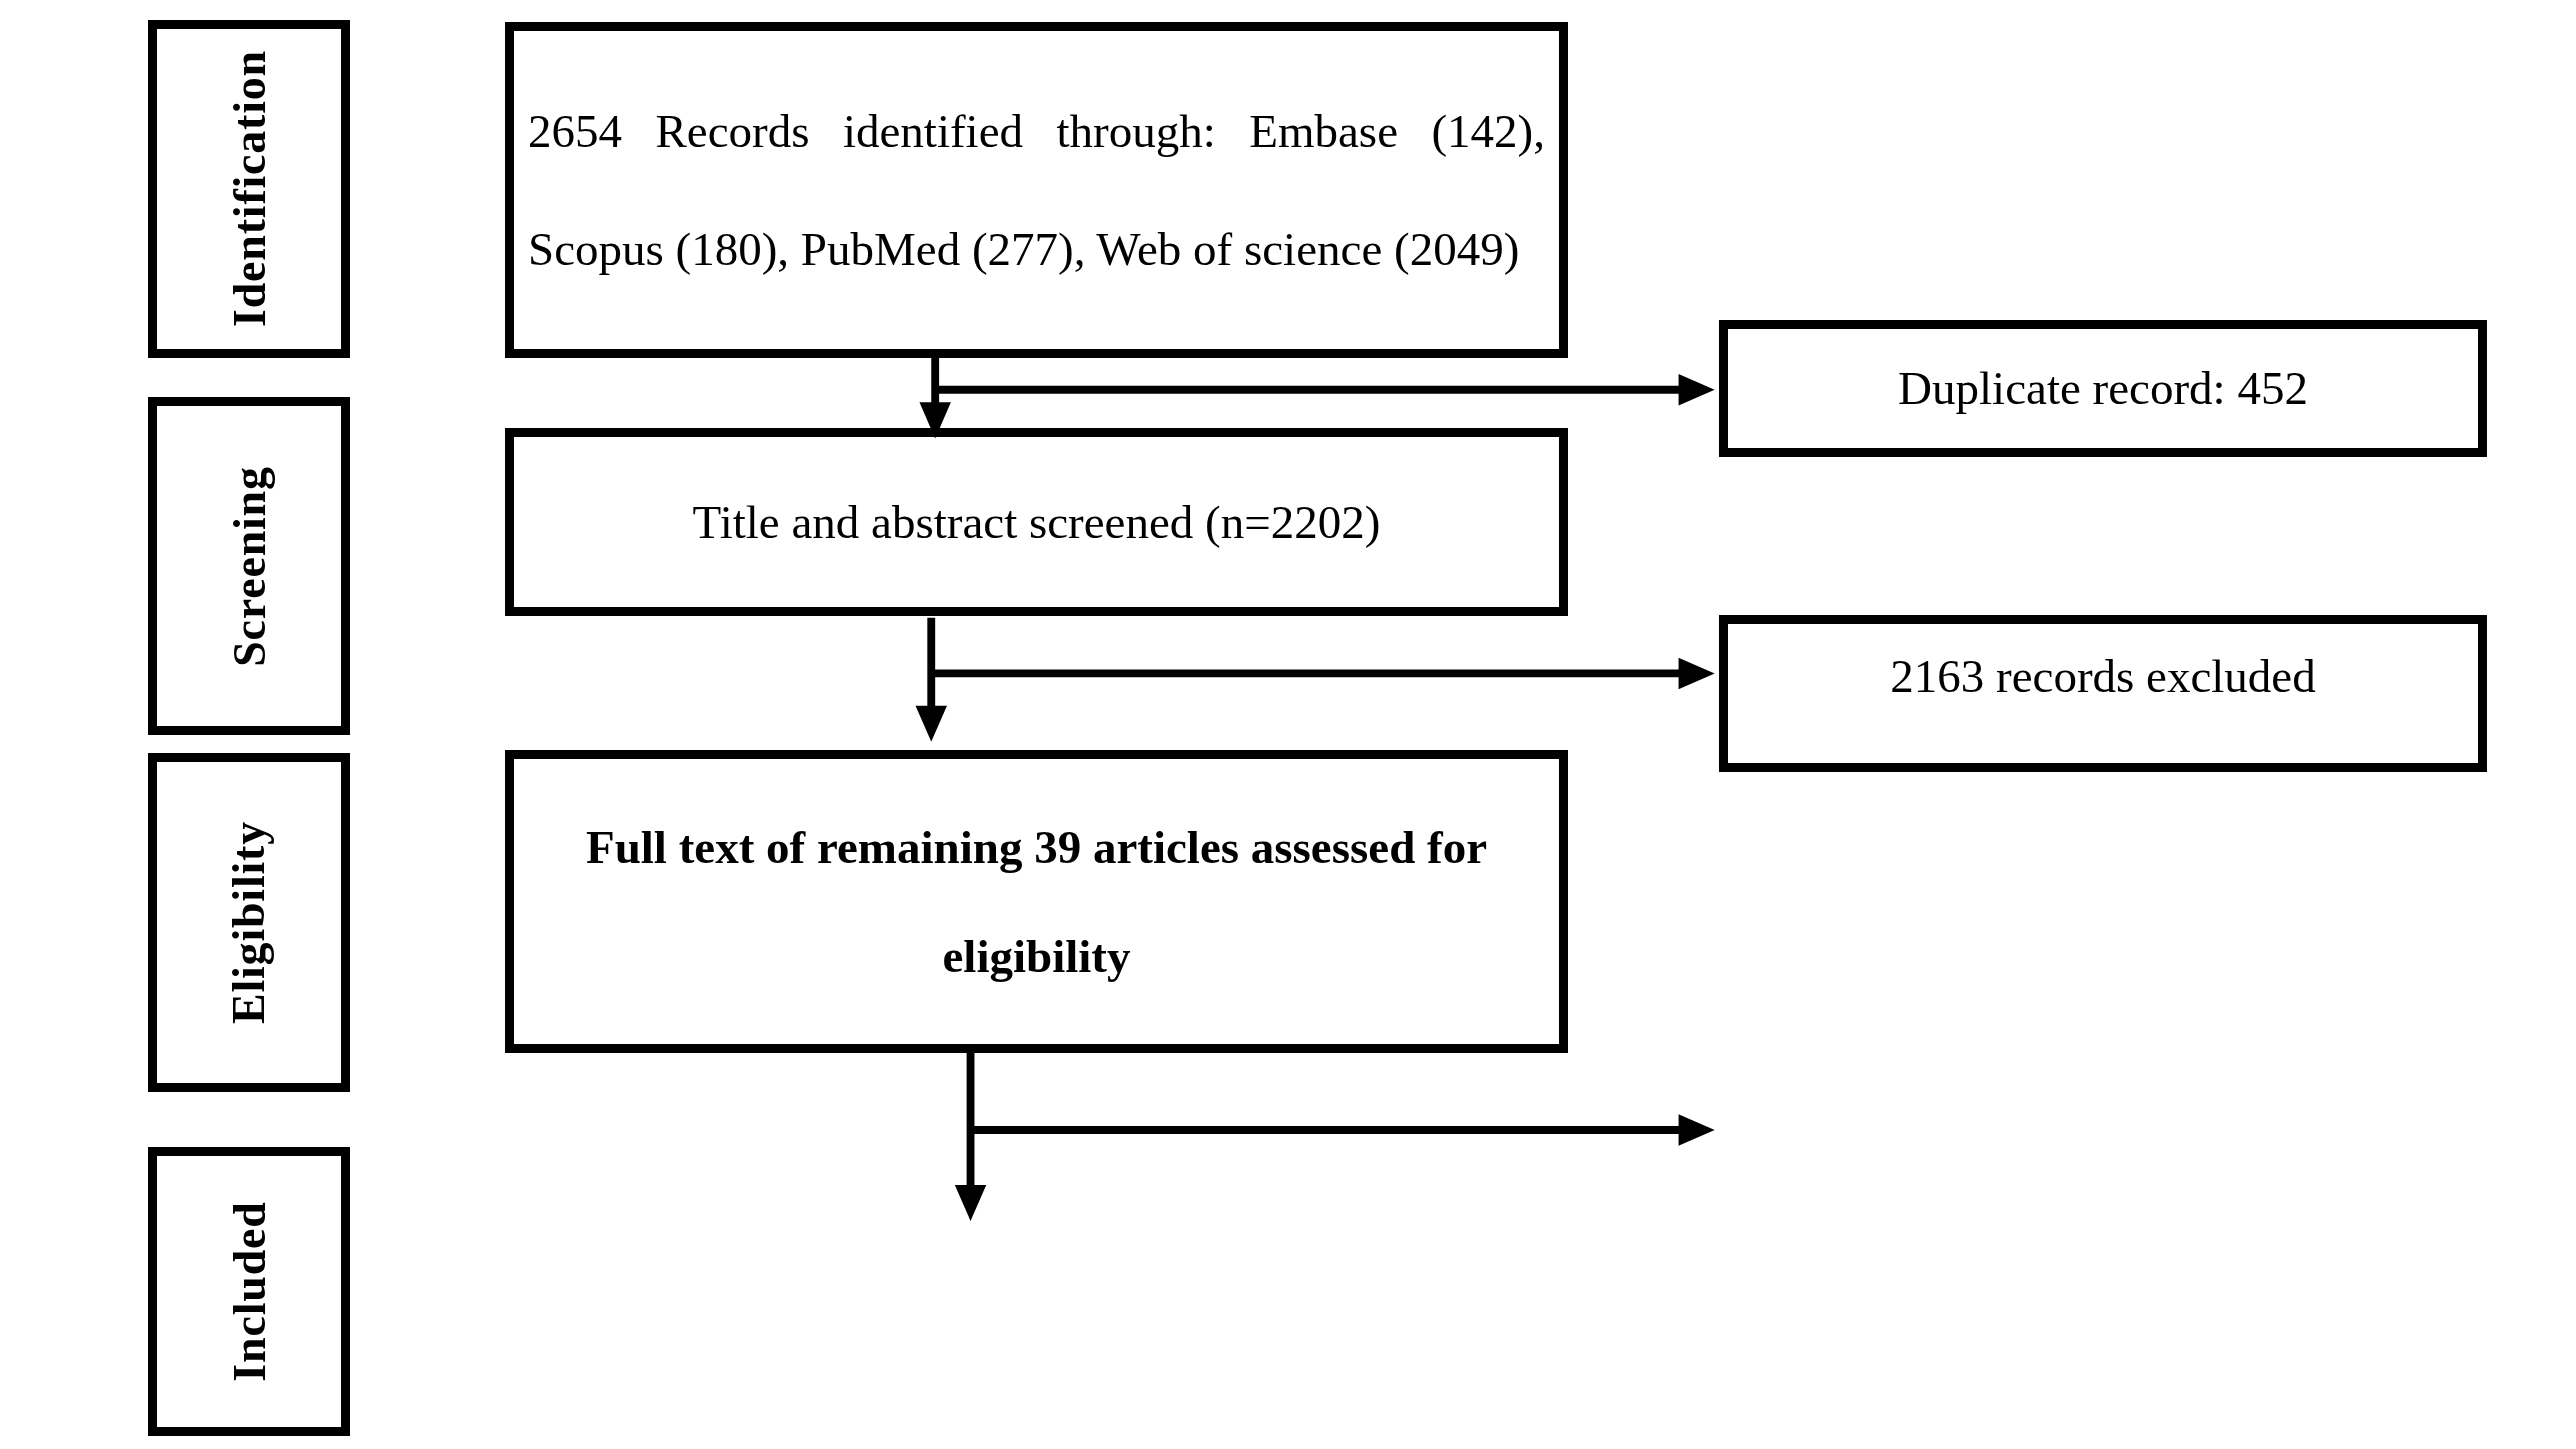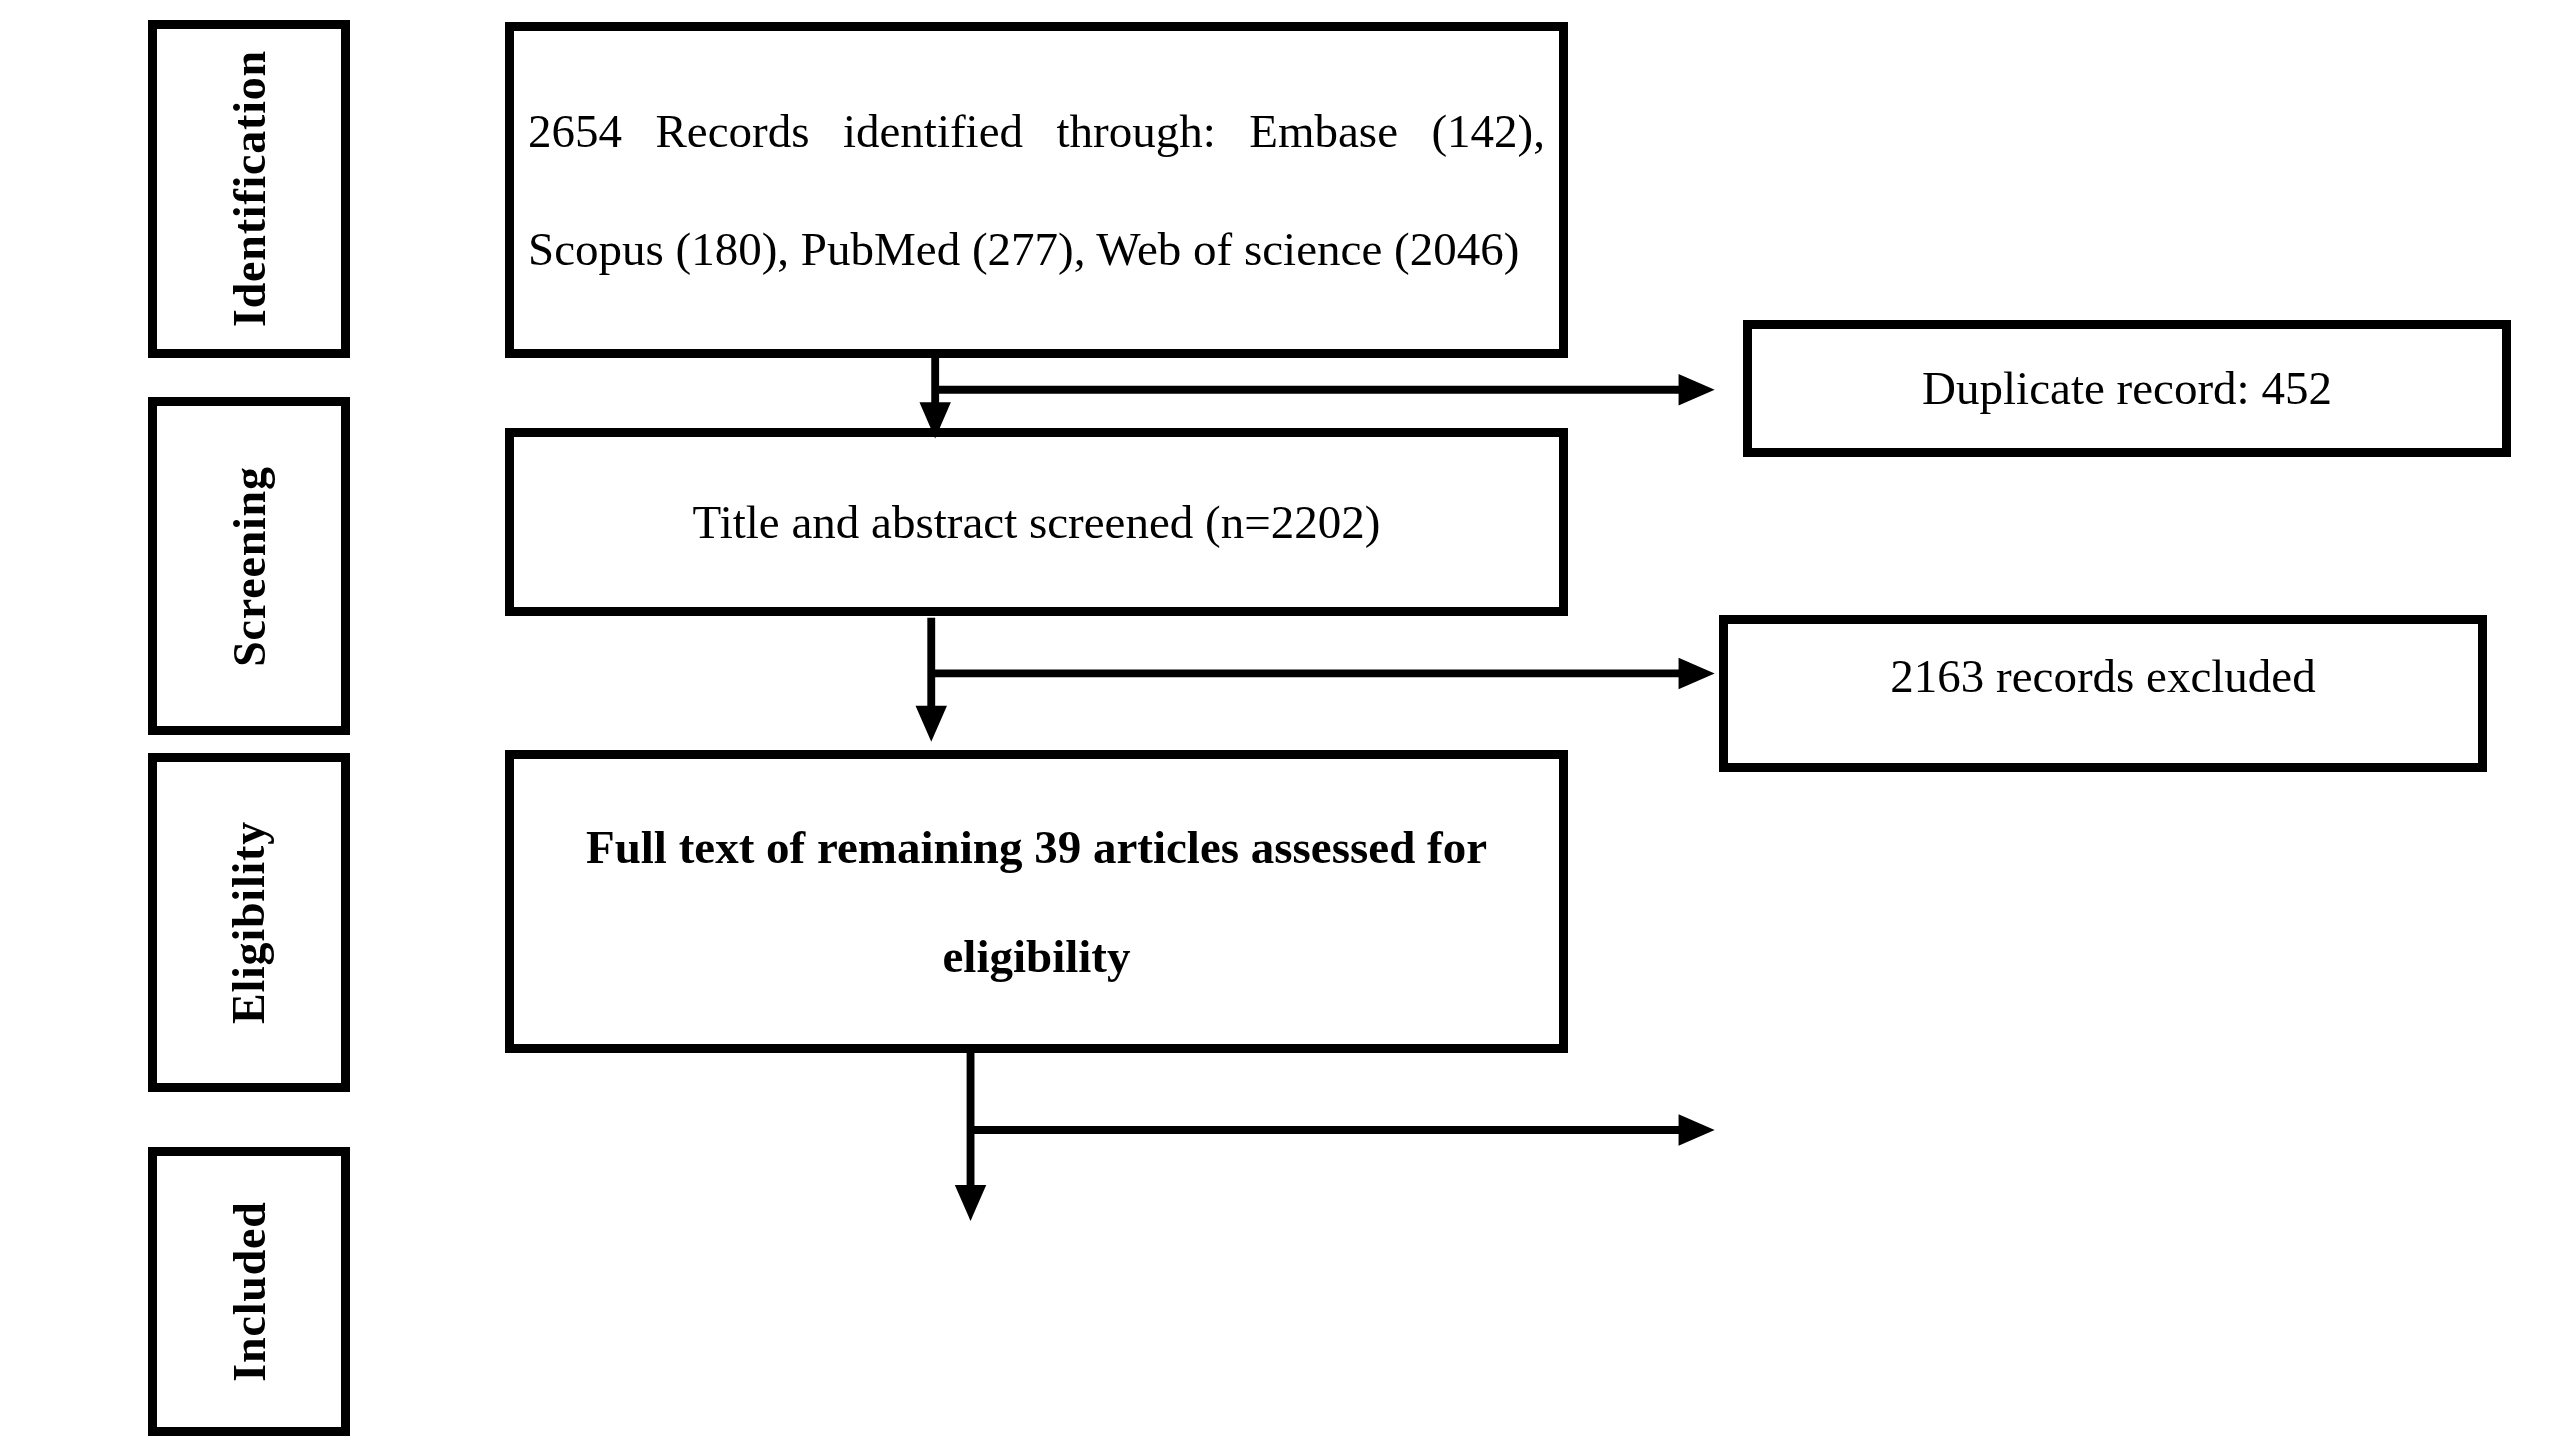--- a/index.html
+++ b/index.html
@@ -79,21 +79,21 @@
   #stage-box-1 { top: 19.6px;   height: 338px; }
   #stage-box-2 { top: 397px;  height: 338px; }
   #stage-box-3 { top: 753px;  height: 339px; }
   #stage-box-4 { top: 1147px; height: 289px; }
 
   #flow-box-1 { top: 22px;   height: 336px; }
   #flow-box-2 { top: 428px;  height: 188px; }
   #flow-box-3 { top: 750px;  height: 303px; }
   #flow-box-4 { top: 1228px; height: 207px; }
 
-  #side-box-1 { top: 320px;  height: 137px; margin-left: 24px; }
+  #side-box-1 { top: 320px;  height: 137px; }
   #side-box-2 { top: 615px;  height: 157px; }
   #side-box-3 { top: 1075px; height: 143px; }
 
   #arrow-layer {
     position: absolute;
     left: 0;
     top: 0;
     width: 2576px;
     height: 1449px;
     pointer-events: none;
@@ -114,21 +114,21 @@
   </div>
   <div class="box stage-box" id="stage-box-3">
     <span class="stage-text">Eligibility</span>
   </div>
   <div class="box stage-box" id="stage-box-4">
     <span class="stage-text">Included</span>
   </div>
 
   <div class="box flow-box" id="flow-box-1">
     <span class="flow-line justified-first">2654 Records identified through: Embase (142),</span>
-    <span class="flow-line justified-last">Scopus (180), PubMed (277), Web of science (2046)</span>
+    <span class="flow-line justified-last">Scopus (180), PubMed (277), Web of science (2049)</span>
   </div>
   <div class="box flow-box" id="flow-box-2">
     <span class="flow-line">Title and abstract screened (n=2202)</span>
   </div>
   <div class="box flow-box" id="flow-box-3">
     <span class="flow-line">Full text of remaining 39 articles assessed for</span>
     <span class="flow-line">eligibility</span>
   </div>
 
   <div class="box side-box" id="side-box-1">

